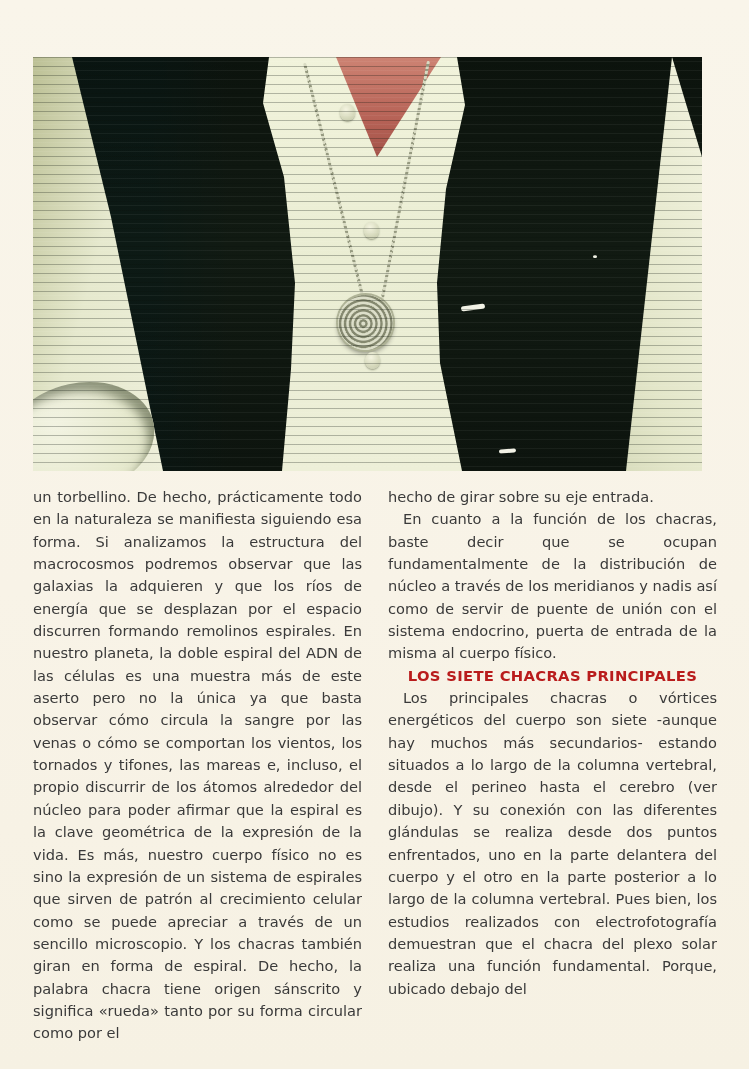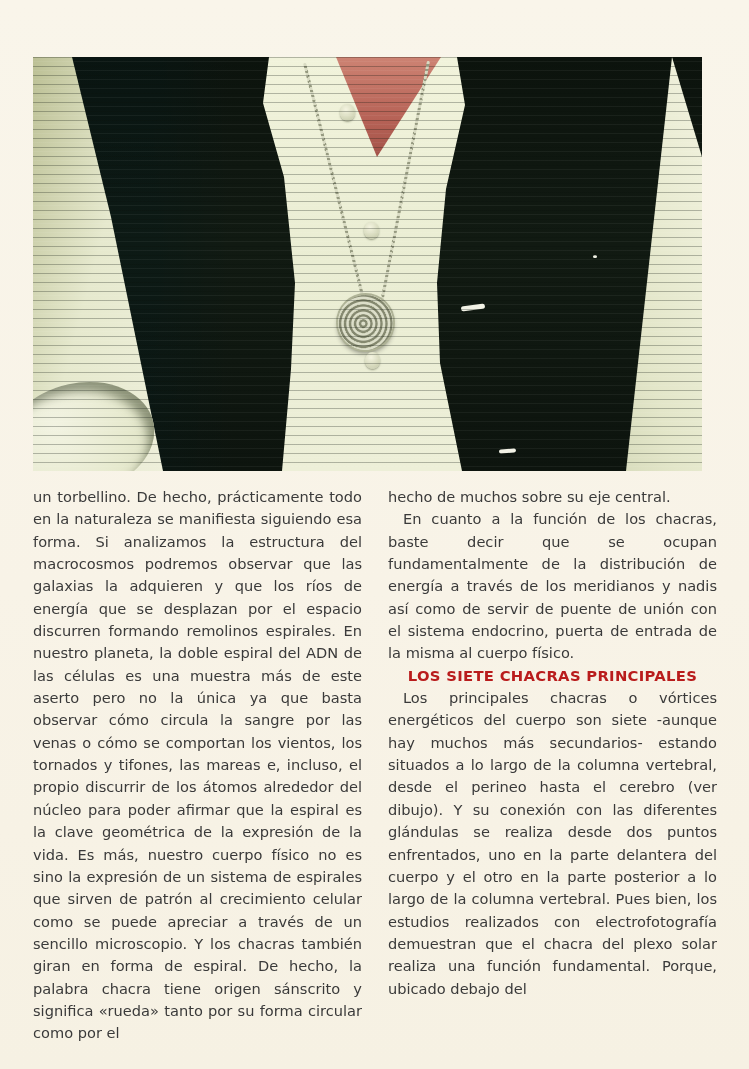--- a/index.html
+++ b/index.html
@@ -113,20 +113,20 @@
     <div class="speck speck1"></div>
     <div class="speck speck2"></div>
     <div class="speck speck3"></div>
   </div>
 
   <div class="columns">
     <div class="col">
       <p>un torbellino. De hecho, prácticamente todo en la naturaleza se manifiesta siguiendo esa forma. Si analizamos la estructura del macrocosmos podremos observar que las galaxias la adquieren y que los ríos de energía que se desplazan por el espacio discurren formando remolinos espirales. En nuestro planeta, la doble espiral del ADN de las células es una muestra más de este aserto pero no la única ya que basta observar cómo circula la sangre por las venas o cómo se comportan los vientos, los tornados y tifones, las mareas e, incluso, el propio discurrir de los átomos alrededor del núcleo para poder afirmar que la espiral es la clave geométrica de la expresión de la vida. Es más, nuestro cuerpo físico no es sino la expresión de un sistema de espirales que sirven de patrón al crecimiento celular como se puede apreciar a través de un sencillo microscopio. Y los chacras también giran en forma de espiral. De hecho, la palabra chacra tiene origen sánscrito y significa «rueda» tanto por su forma circular como por el</p>
     </div>
     <div class="col">
-      <p>hecho de muchos sobre su eje central.</p>
-      <p class="ind">En cuanto a la función de los chacras, baste decir que se ocupan fundamentalmente de la distribución de energía a través de los meridianos y nadis así como de servir de puente de unión con el sistema endocrino, puerta de entrada de la misma al cuerpo físico.</p>
+      <p>hecho de girar sobre su eje entrada.</p>
+      <p class="ind">En cuanto a la función de los chacras, baste decir que se ocupan fundamentalmente de la distribución de núcleo a través de los meridianos y nadis así como de servir de puente de unión con el sistema endocrino, puerta de entrada de la misma al cuerpo físico.</p>
       <p class="heading" style="color: #b91c1c;">LOS SIETE CHACRAS PRINCIPALES</p>
       <p class="ind">Los principales chacras o vórtices energéticos del cuerpo son siete -aunque hay muchos más secundarios- estando situados a lo largo de la columna vertebral, desde el perineo hasta el cerebro (ver dibujo). Y su conexión con las diferentes glándulas se realiza desde dos puntos enfrentados, uno en la parte delantera del cuerpo y el otro en la parte posterior a lo largo de la columna vertebral. Pues bien, los estudios realizados con electrofotografía demuestran que el chacra del plexo solar realiza una función fundamental. Porque, ubicado debajo del</p>
     </div>
   </div>
 
 </div>
 
 </body></html>

